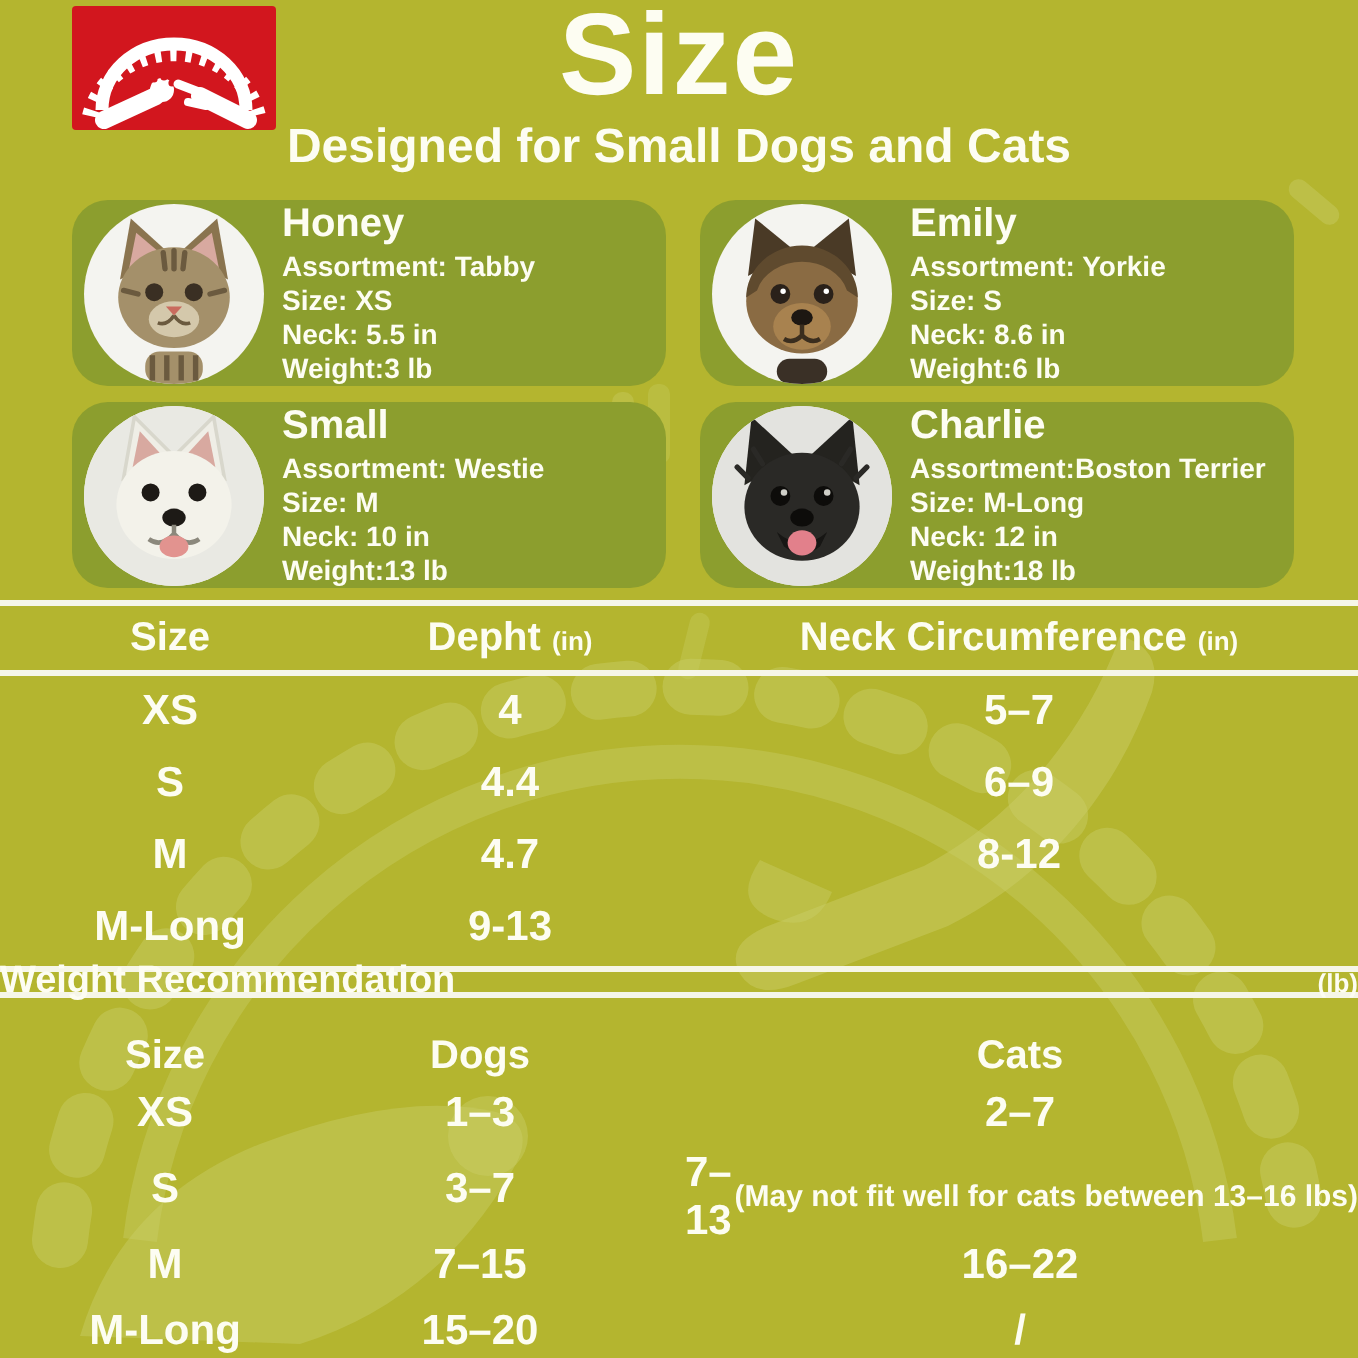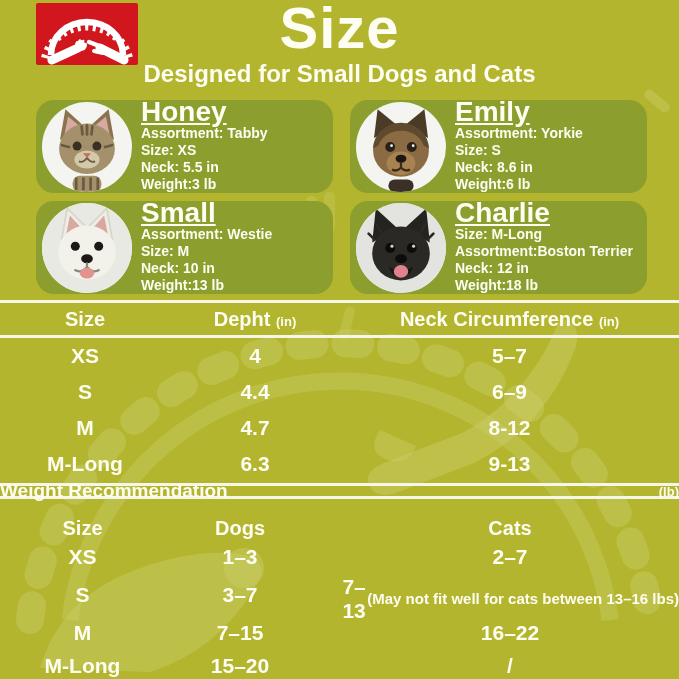--- a/index.html
+++ b/index.html
@@ -32,21 +32,21 @@
     background:var(--card,#8c9e2e);
     border-radius:18px;
     display:flex;align-items:center;
   }
   .photo{
     flex:0 0 auto;width:90px;height:90px;margin-left:6px;border-radius:50%;
     background:#f4f4f0;overflow:hidden;
   }
   .photo svg{display:block;width:90px;height:90px;}
   .pet-info{margin-left:9px;line-height:17px;font-size:14px;}
-  .pet-name{font-size:28px;line-height:24px;margin-bottom:1px;text-decoration:underline;}
+  .pet-name{font-size:20px;line-height:24px;margin-bottom:1px;}
   
   .strip{
     position:absolute;left:0;width:679px;box-sizing:border-box;
     border-top:3px solid var(--line,#f6f6e8);border-bottom:3px solid var(--line,#f6f6e8);
   }
   .t1-header{top:300px;height:38px;display:grid;grid-template-columns:170px 170px 1fr;align-items:center;}
   .t1-header .cell{text-align:center;font-size:20px;}
   .unit{font-size:13px;}
   .t1-body{
     position:absolute;left:0;top:338px;width:679px;
@@ -223,22 +223,22 @@
             <circle cx="62" cy="50" r="5.5" fill="#0d0c0a"></circle>
           <circle cx="40" cy="48" r="1.8" fill="#cfcfc8"></circle>
             <circle cx="64" cy="48" r="1.8" fill="#cfcfc8"></circle>
           <ellipse cx="50" cy="62" rx="6.5" ry="5" fill="#0d0c0a"></ellipse>
           <path d="M36 70 q14 12 28 0 l-4 8 q-10 8 -20 0 Z" fill="#171614"></path>
           <ellipse cx="50" cy="76" rx="8" ry="7" fill="#e2808b"></ellipse>
         </svg>
       </div>
       <div class="pet-info">
         <div class="pet-name">Charlie</div>
+        <div>Assortment:Boston Terrier</div>
         <div>Size: M-Long</div>
-        <div>Assortment:Boston Terrier</div>
         <div>Neck: 12 in</div>
         <div>Weight:18 lb</div>
       </div>
     </div>
   </div>
 
   <div class="strip t1-header">
     <div class="cell"><span>Size</span></div>
     <div class="cell"><span>Depht</span> <span class="unit">(in)</span></div>
     <div class="cell"><span>Neck Circumference</span> <span class="unit">(in)</span></div>
@@ -247,21 +247,20 @@
     <div class="cell">XS</div>
     <div class="cell">4</div>
     <div class="cell">5–7</div>
     <div class="cell">S</div>
     <div class="cell">4.4</div>
     <div class="cell">6–9</div>
     <div class="cell">M</div>
     <div class="cell">4.7</div>
     <div class="cell">8-12</div>
     <div class="cell">M-Long</div>
-    <div class="cell">6.3</div>
     <div class="cell">9-13</div>
   </div>
 
   <div class="strip w-title">
     <span>Weight Recommendation</span>
     <span class="unit">(lb)</span>
   </div>
   <div class="w-header">
     <div class="cell">Size</div>
     <div class="cell">Dogs</div>

